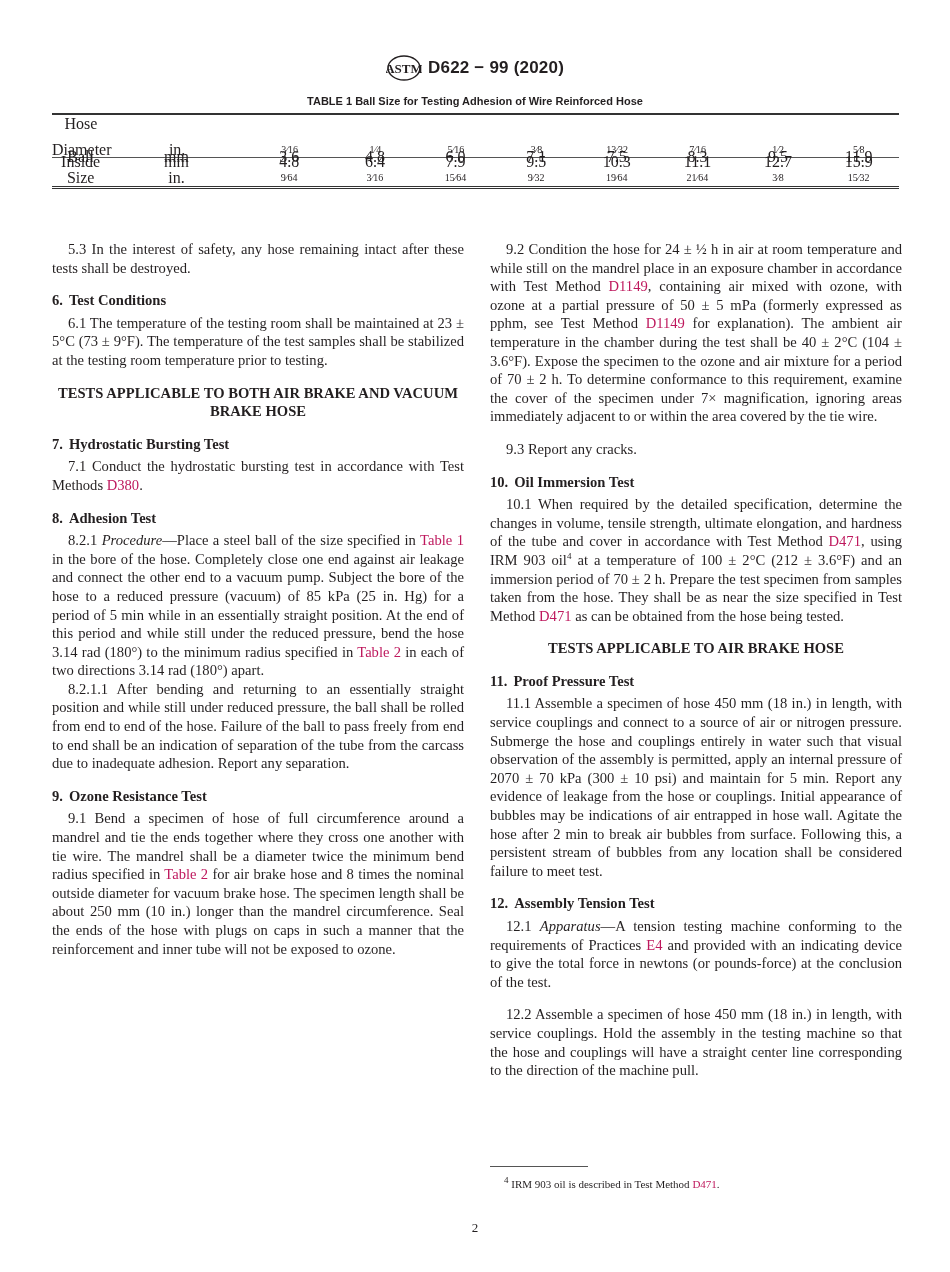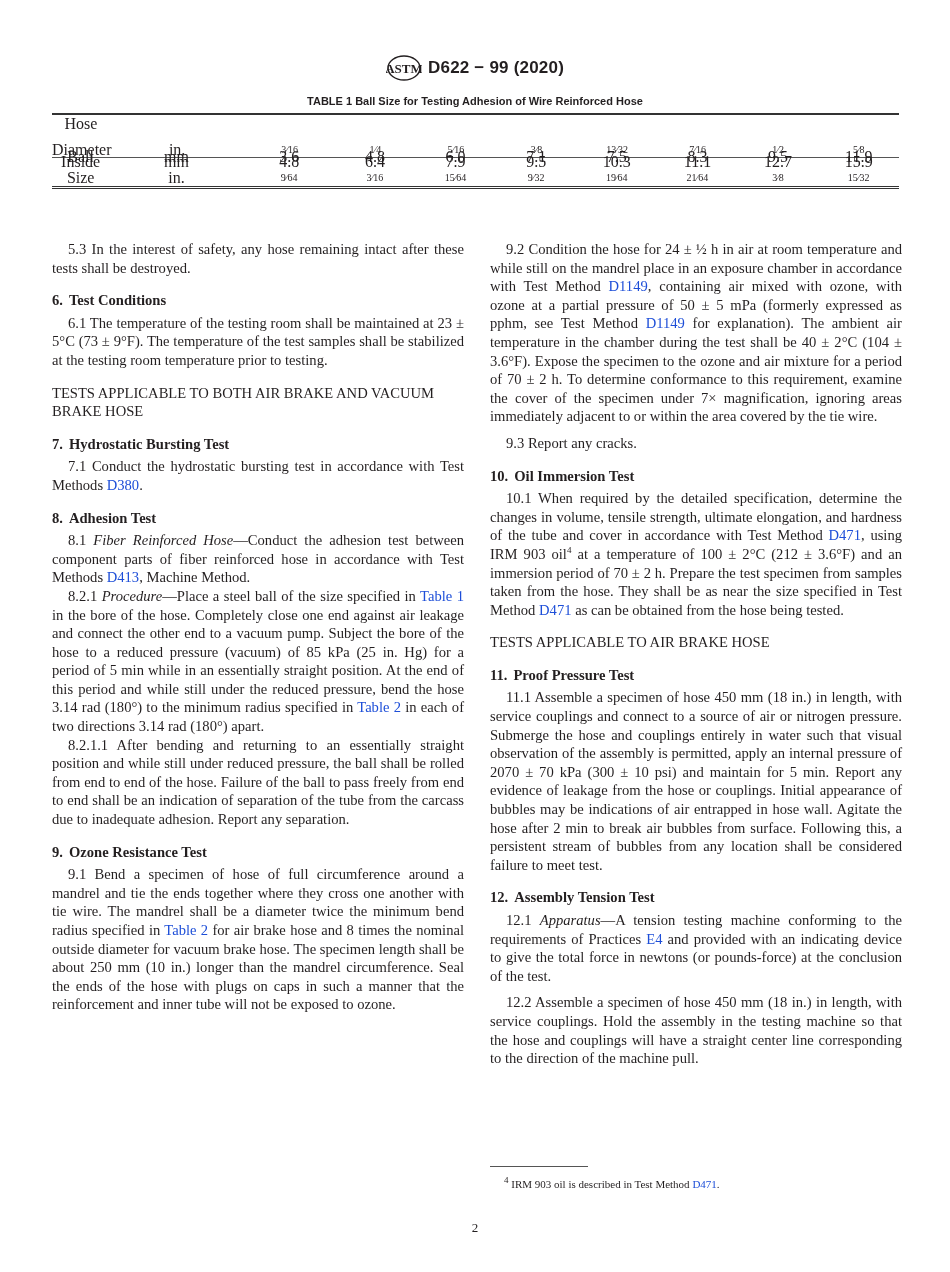--- a/index.html
+++ b/index.html
@@ -21,25 +21,25 @@
   .c0 { width: 58px; } .c1 { width: 136px; }
   .cv { width: 81.6px; }
   .frac { font-size: 10px; font-family: Liberation Serif, serif; }
   .trow .cv:nth-child(3) { width: 92px; }
 
   .col { position: absolute; top: 240px; width: 412px;
     font-family: "Liberation Serif", serif; font-size: 14.6px; line-height: 18.6px; text-align: justify; }
   .col-left { left: 52px; }
   .col-right { left: 490px; }
   .p { margin: 0; text-indent: 16px; }
-  .p.gap { margin-top: 8px; }
+  .p.gap { margin-top: 14px; }
   .h { font-weight: bold; margin: 14px 0 4px 0; text-indent: 0; }
   .h .num { margin-right: 6px; }
-  .center-h { font-weight: normal; text-align: left; margin: 14px 0 6px 0; text-indent: 0; }
-  .link { color: #1d4ed8; }
+  .center-h { font-weight: bold; text-align: center; margin: 14px 0 6px 0; text-indent: 0; }
+  .link { color: #be185d; }
   em { font-style: italic; }
   sup { font-size: 9px; line-height: 0; }
 
   .fn-rule { position: absolute; left: 490px; top: 1166px; width: 98px; border-top: 1px solid #555; }
   .footnote { position: absolute; left: 504px; top: 1178px; width: 400px;
     font-family: "Liberation Serif", serif; font-size: 11px; }
   .page-num { position: absolute; top: 1220px; left: 0; width: 950px; text-align: center;
     font-family: "Liberation Serif", serif; font-size: 13px; }
 </style>
 </head>
@@ -123,21 +123,20 @@
 
     <p class="h"><span class="num">6.</span><span>Test Conditions</span></p>
     <p class="p">6.1 The temperature of the testing room shall be maintained at 23 ± 5°C (73 ± 9°F). The temperature of the test samples shall be stabilized at the testing room temperature prior to testing.</p>
 
     <p class="center-h">TESTS APPLICABLE TO BOTH AIR BRAKE AND VACUUM BRAKE HOSE</p>
 
     <p class="h"><span class="num">7.</span><span>Hydrostatic Bursting Test</span></p>
     <p class="p"><span>7.1 Conduct the hydrostatic bursting test in accordance with Test Methods </span><span class="link">D380</span><span>.</span></p>
 
     <p class="h"><span class="num">8.</span><span>Adhesion Test</span></p>
-    <p class="p"><span>8.1 </span><em>Fiber Reinforced Hose</em><span>—Conduct the adhesion test between component parts of fiber reinforced hose in accordance with Test Methods </span><span class="link">D413</span><span>, Machine Method.</span></p>
     <p class="p"><span>8.2.1 </span><em>Procedure</em><span>—Place a steel ball of the size specified in </span><span class="link">Table 1</span><span> in the bore of the hose. Completely close one end against air leakage and connect the other end to a vacuum pump. Subject the bore of the hose to a reduced pressure (vacuum) of 85 kPa (25 in. Hg) for a period of 5 min while in an essentially straight position. At the end of this period and while still under the reduced pressure, bend the hose 3.14 rad (180°) to the minimum radius specified in </span><span class="link">Table 2</span><span> in each of two directions 3.14 rad (180°) apart.</span></p>
     <p class="p">8.2.1.1 After bending and returning to an essentially straight position and while still under reduced pressure, the ball shall be rolled from end to end of the hose. Failure of the ball to pass freely from end to end shall be an indication of separation of the tube from the carcass due to inadequate adhesion. Report any separation.</p>
 
     <p class="h"><span class="num">9.</span><span>Ozone Resistance Test</span></p>
     <p class="p"><span>9.1 Bend a specimen of hose of full circumference around a mandrel and tie the ends together where they cross one another with tie wire. The mandrel shall be a diameter twice the minimum bend radius specified in </span><span class="link">Table 2</span><span> for air brake hose and 8 times the nominal outside diameter for vacuum brake hose. The specimen length shall be about 250 mm (10 in.) longer than the mandrel circumference. Seal the ends of the hose with plugs on caps in such a manner that the reinforcement and inner tube will not be exposed to ozone.</span></p>
   </div>
 
   <div class="col col-right">
     <p class="p"><span>9.2 Condition the hose for 24 ± ½ h in air at room temperature and while still on the mandrel place in an exposure chamber in accordance with Test Method </span><span class="link">D1149</span><span>, containing air mixed with ozone, with ozone at a partial pressure of 50 ± 5 mPa (formerly expressed as pphm, see Test Method </span><span class="link">D1149</span><span> for explanation). The ambient air temperature in the chamber during the test shall be 40 ± 2°C (104 ± 3.6°F). Expose the specimen to the ozone and air mixture for a period of 70 ± 2 h. To determine conformance to this requirement, examine the cover of the specimen under 7× magnification, ignoring areas immediately adjacent to or within the area covered by the tie wire.</span></p>
     <p class="p gap">9.3 Report any cracks.</p>

